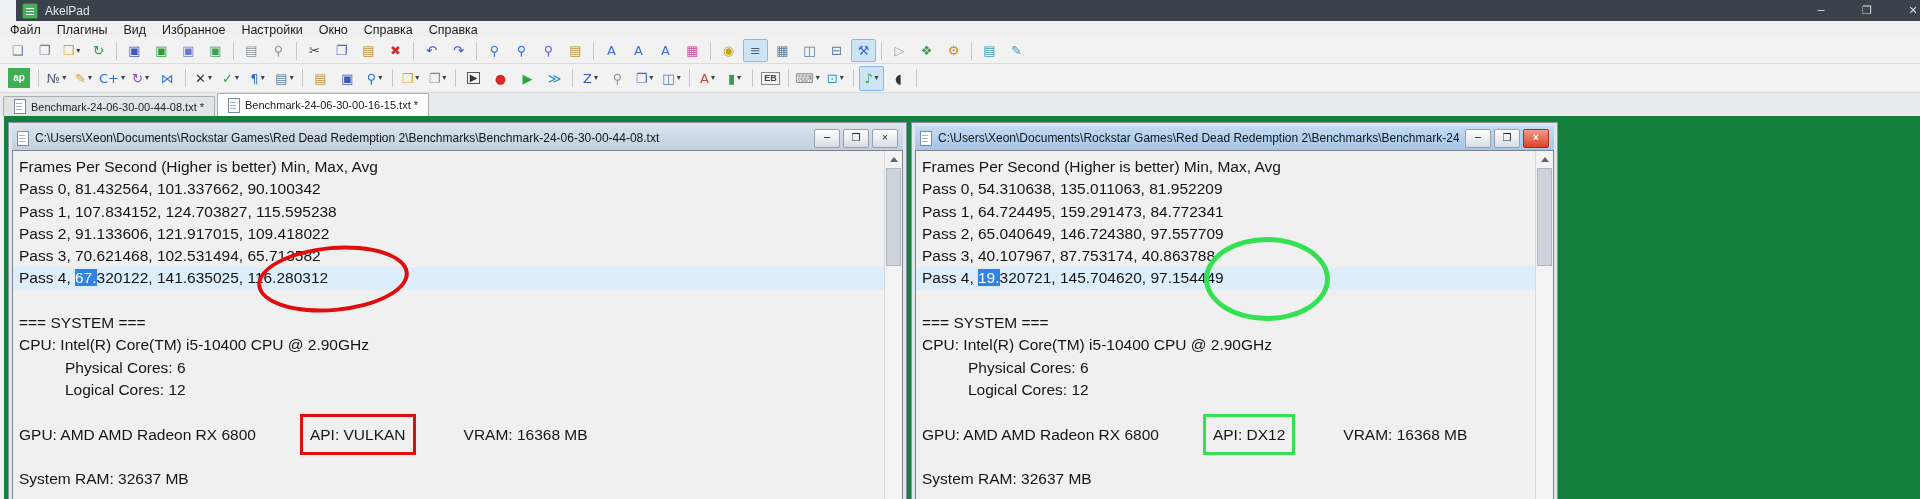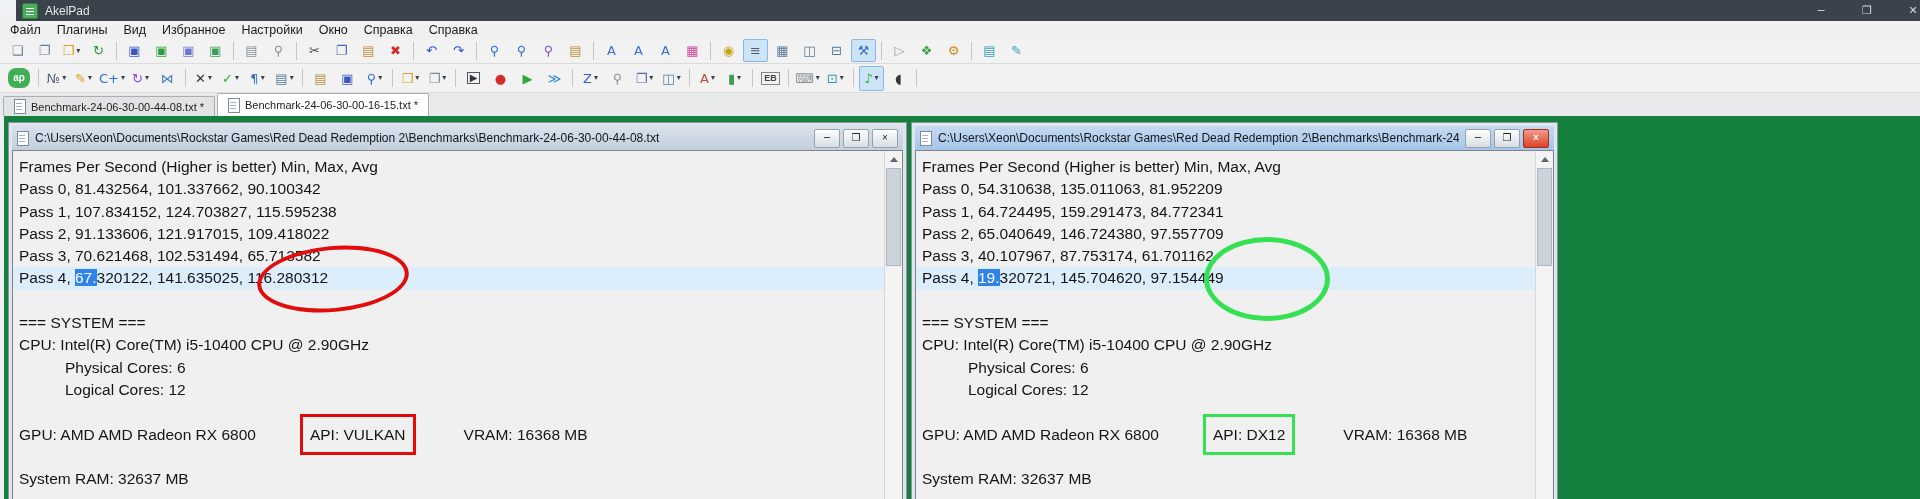--- a/index.html
+++ b/index.html
@@ -27,21 +27,21 @@
   #tb1{top:38px;height:26px;}
   #tb2{top:64px;height:29px;}
   .tb-btn{display:inline-flex;align-items:center;justify-content:center;min-width:23px;height:21px;
           margin:1px;border-radius:2px;border:1px solid transparent;font-size:13px;line-height:1;}
   #tb2 .tb-btn{height:23px;}
   .tb-btn.active{background:#cde4f7;border-color:#86b8e8;}
   .tb-btn.boxed .glyph{border:1px solid #555;padding:0 2px;font-size:10px;}
   .tb-sep{width:1px;height:18px;background:#c3c7cb;margin:0 4px;flex:none;}
   .dd{font-size:8px;color:#3c4248;margin-left:2px;}
   .tb-logo{display:inline-flex;align-items:center;justify-content:center;width:22px;height:20px;
-           background:#3fae54;color:#fff;border-radius:8px;font-size:10px;font-weight:bold;margin:1px 2px;}
+           background:#3fae54;color:#fff;border-radius:0;font-size:10px;font-weight:bold;margin:1px 2px;}
   .tb-txt{font-size:9px;font-weight:bold;color:#444;border:1px solid #888;padding:1px 2px;line-height:1;}
   
   .tabbar{position:absolute;left:0;top:93px;width:1920px;height:23px;background:#e9eaeb;
           display:flex;align-items:flex-end;padding-left:3px;box-sizing:border-box;}
   .tab{height:19px;display:flex;align-items:center;gap:5px;padding:0 10px;background:#e2e3e4;
        border:1px solid #a8aeb4;border-bottom:none;margin-right:2px;font-size:11px;color:#222;
        border-radius:2px 2px 0 0;}
   .tab.active{height:22px;background:#ffffff;font-weight:normal;}
   .doc-icon{width:10px;height:13px;background:#fff;border:1px solid #7c8ca0;flex:none;
             background-image:linear-gradient(#9db4cc 0 0),linear-gradient(#9db4cc 0 0),linear-gradient(#9db4cc 0 0);
@@ -401,21 +401,21 @@
           <span class="cbtn glyph">─</span>
           <span class="cbtn glyph">❐</span>
           <span class="cbtn close-red">×</span>
         </div>
       </div>
       <div class="ccontent">
         <div class="line">Frames Per Second (Higher is better) Min, Max, Avg</div>
         <div class="line">Pass 0, 54.310638, 135.011063, 81.952209</div>
         <div class="line">Pass 1, 64.724495, 159.291473, 84.772341</div>
         <div class="line">Pass 2, 65.040649, 146.724380, 97.557709</div>
-        <div class="line">Pass 3, 40.107967, 87.753174, 61.701162</div>
+        <div class="line">Pass 3, 40.107967, 87.753174, 40.863788</div>
         <div class="line current"><span>Pass 4, </span><span class="sel">19.</span><span>320721, 145.704620, 97.154449</span></div>
         <div class="line"></div>
         <div class="line">=== SYSTEM ===</div>
         <div class="line">CPU: Intel(R) Core(TM) i5-10400 CPU @ 2.90GHz</div>
         <div class="line indent">Physical Cores: 6</div>
         <div class="line indent">Logical Cores: 12</div>
         <div class="line"></div>
         <div class="line gpu-line"><span>GPU: AMD AMD Radeon RX 6800</span><span class="api-box">API: DX12</span><span class="vram">VRAM: 16368 MB</span></div>
         <div class="line"></div>
         <div class="line">System RAM: 32637 MB</div>

